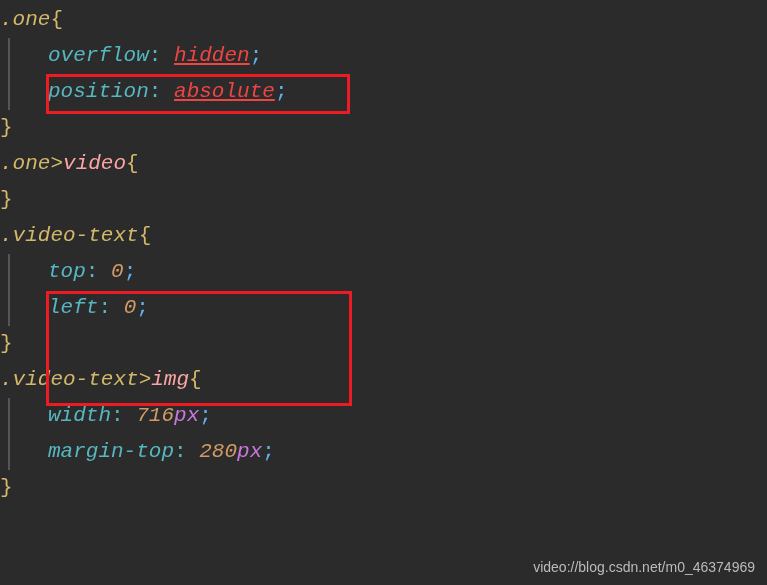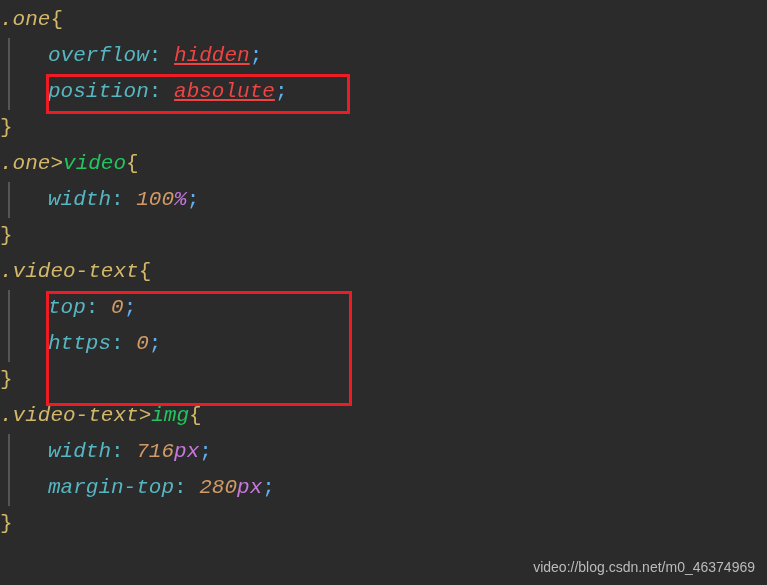--- a/index.html
+++ b/index.html
@@ -35,21 +35,21 @@
       vertical-align: top;
       position: absolute;
       left: 8px;
       top: 0;
     }
     .indent {
       display: inline-block;
       width: 48px;
     }
     .selector-class { color: #d4b86a; }
-    .selector-tag { color: #22c55e; }
+    .selector-tag { color: #fca5a5; }
     .brace { color: #d4b86a; font-style: normal; }
     .prop { color: #56b6c2; }
     .colon { color: #56b6c2; font-style: normal; }
     .val { color: #ef4444; text-decoration: underline; }
     .num { color: #d19a66; }
     .unit { color: #c678dd; }
     .semi { color: #61afef; font-style: normal; }
     .gt { color: #d4b86a; font-style: normal; }
     
     .highlight-box {
@@ -83,26 +83,25 @@
 <body>
 
 <div class="code-container">
 
   <div class="line"><span class="selector-class">.one</span><span class="brace">{</span></div>
   <div class="line"><span class="guide"></span><span class="indent"></span><span class="prop">overflow</span><span class="colon">:</span> <span class="val">hidden</span><span class="semi">;</span></div>
   <div class="line"><span class="guide"></span><span class="indent"></span><span class="prop">position</span><span class="colon">:</span> <span class="val">absolute</span><span class="semi">;</span></div>
   <div class="line"><span class="brace">}</span></div>
 
   <div class="line"><span class="selector-class">.one</span><span class="gt">&gt;</span><span class="selector-tag">video</span><span class="brace">{</span></div>
-  <div class="line"><span class="guide"></span><span class="indent"></span><span class="prop">width</span><span class="colon">:</span> <span class="num">100</span><span class="unit">%</span><span class="semi">;</span></div>
   <div class="line"><span class="brace">}</span></div>
 
   <div class="line"><span class="selector-class">.video-text</span><span class="brace">{</span></div>
   <div class="line"><span class="guide"></span><span class="indent"></span><span class="prop">top</span><span class="colon">:</span> <span class="num">0</span><span class="semi">;</span></div>
-  <div class="line"><span class="guide"></span><span class="indent"></span><span class="prop">https</span><span class="colon">:</span> <span class="num">0</span><span class="semi">;</span></div>
+  <div class="line"><span class="guide"></span><span class="indent"></span><span class="prop">left</span><span class="colon">:</span> <span class="num">0</span><span class="semi">;</span></div>
   <div class="line"><span class="brace">}</span></div>
 
   <div class="line"><span class="selector-class">.video-text</span><span class="gt">&gt;</span><span class="selector-tag">img</span><span class="brace">{</span></div>
   <div class="line"><span class="guide"></span><span class="indent"></span><span class="prop">width</span><span class="colon">:</span> <span class="num">716</span><span class="unit">px</span><span class="semi">;</span></div>
   <div class="line"><span class="guide"></span><span class="indent"></span><span class="prop">margin-top</span><span class="colon">:</span> <span class="num">280</span><span class="unit">px</span><span class="semi">;</span></div>
   <div class="line"><span class="brace">}</span></div>
 
   <div class="highlight-box hb1"></div>
   <div class="highlight-box hb2"></div>
 </div>

